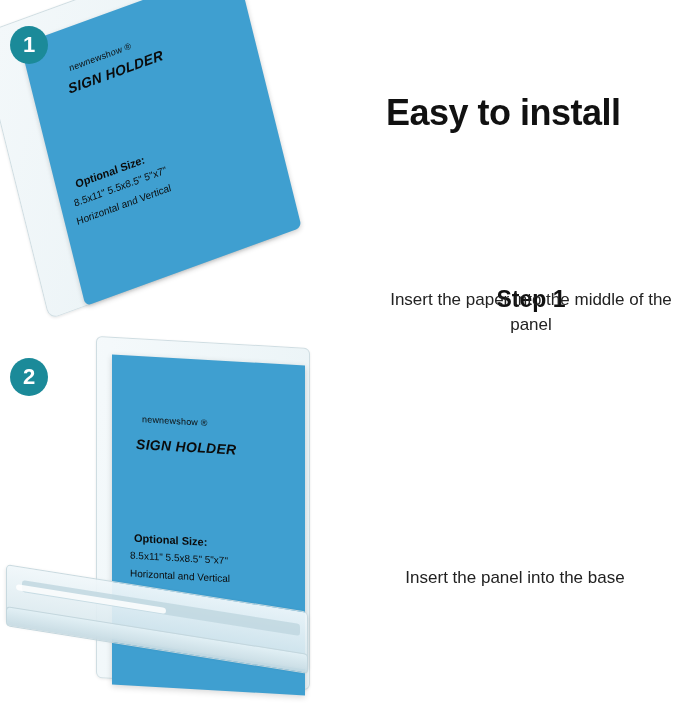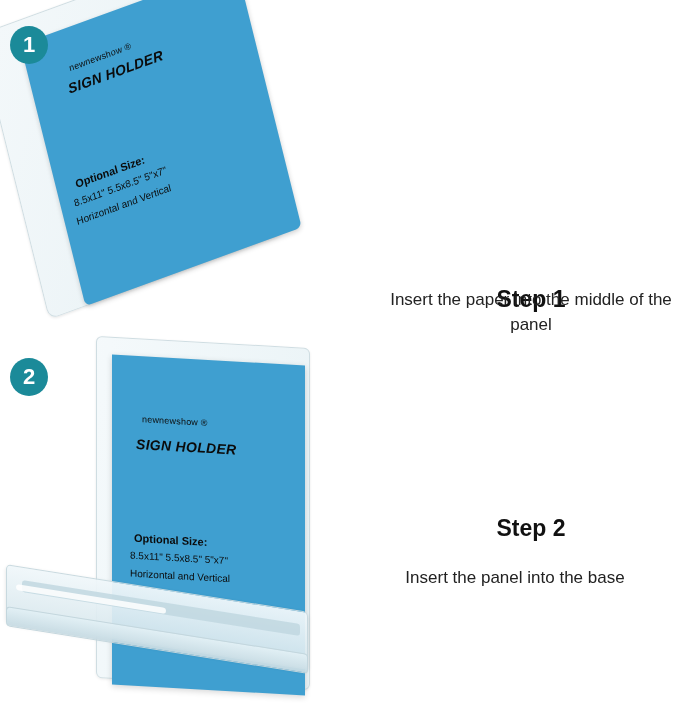--- a/index.html
+++ b/index.html
@@ -264,20 +264,20 @@
     </div>
     <div class="base"></div>
     <div class="base-slot"></div>
     <div class="base-hl"></div>
     <div class="base-front"></div>
   </div>
 
   <div class="badge badge-1">1</div>
   <div class="badge badge-2">2</div>
 
+  <div class="headline">Easy to install</div>
 
   <div class="step-title step1-title">Step 1</div>
   <div class="step-body step1-body">Insert the paper into the middle of the panel</div>
 
-  <div class="step-title step2-title">Step 2</div>
   <div class="step-body step2-body">Insert the panel into the base</div>
 
 </div>
 
 </body></html>

